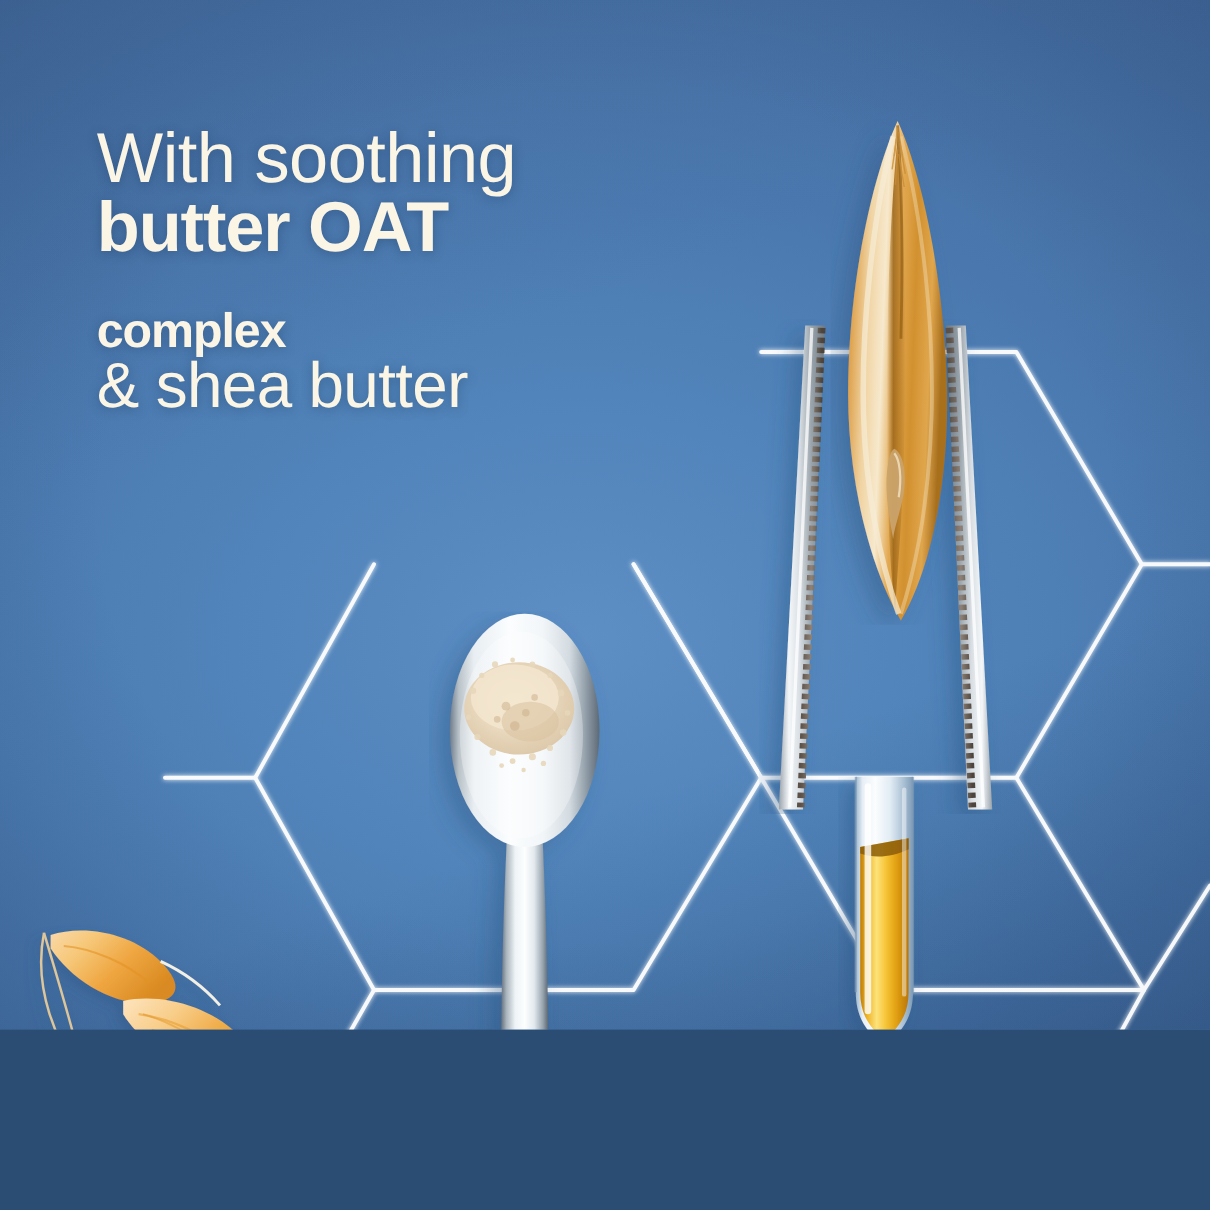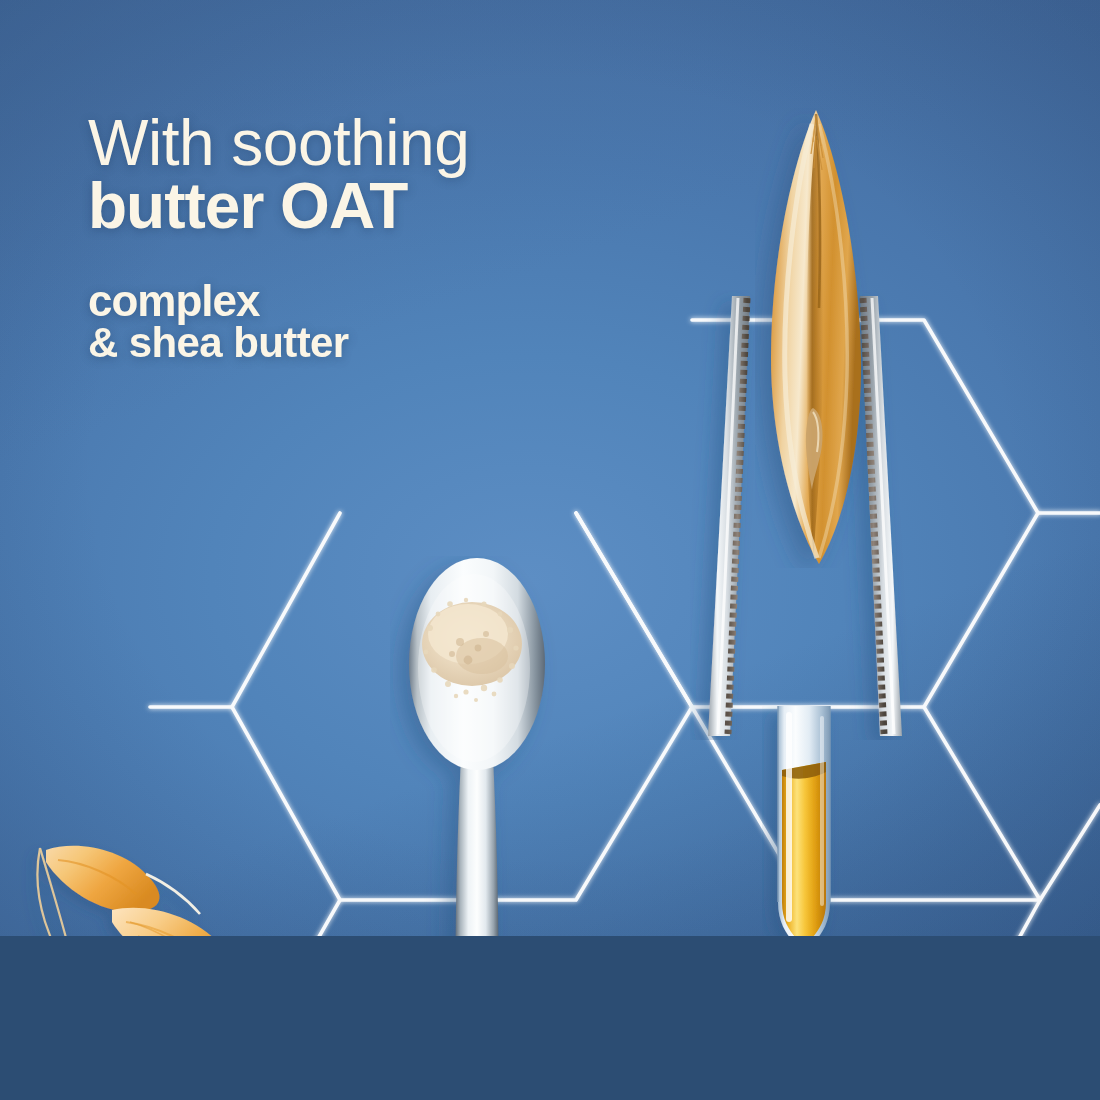--- a/index.html
+++ b/index.html
@@ -51,21 +51,21 @@
     width: 600px;
     color: #fbf5e6;
     line-height: 0.99;
     letter-spacing: -0.5px;
     text-shadow: 0 2px 10px rgba(32,62,100,0.42);
   }
   .hl-line { display: block; white-space: nowrap; }
   .hl-1 { font-size: 64px; font-weight: 400; }
   .hl-2 { font-size: 64px; font-weight: 700; letter-spacing: -1px; }
   .hl-3 { font-size: 44px; font-weight: 700; letter-spacing: -1px; margin-top: 40px; }
-  .hl-4 { font-size: 42px; font-weight: 700; letter-spacing: -0.6px; }
+  .hl-4 { font-size: 58px; font-weight: 400; letter-spacing: -0.6px; }
 
   
   .obj { position: absolute; }
 
   
   #spoon { left: 390px; top: 556px; width: 175px; height: 545px; }
 
   
   #tweezers { left: 690px; top: 290px; width: 230px; height: 450px; }
   #grain { left: 755px; top: 108px; width: 122px; height: 460px; }

